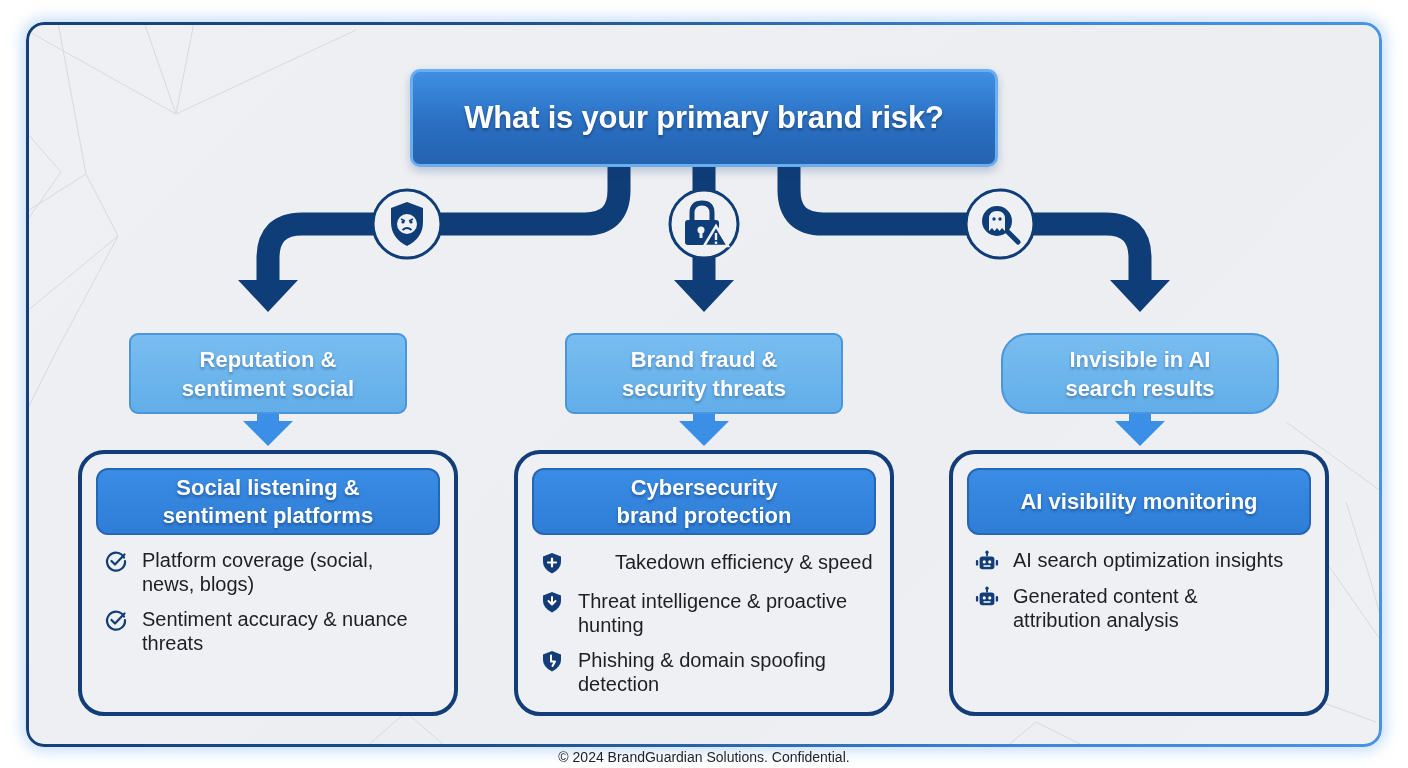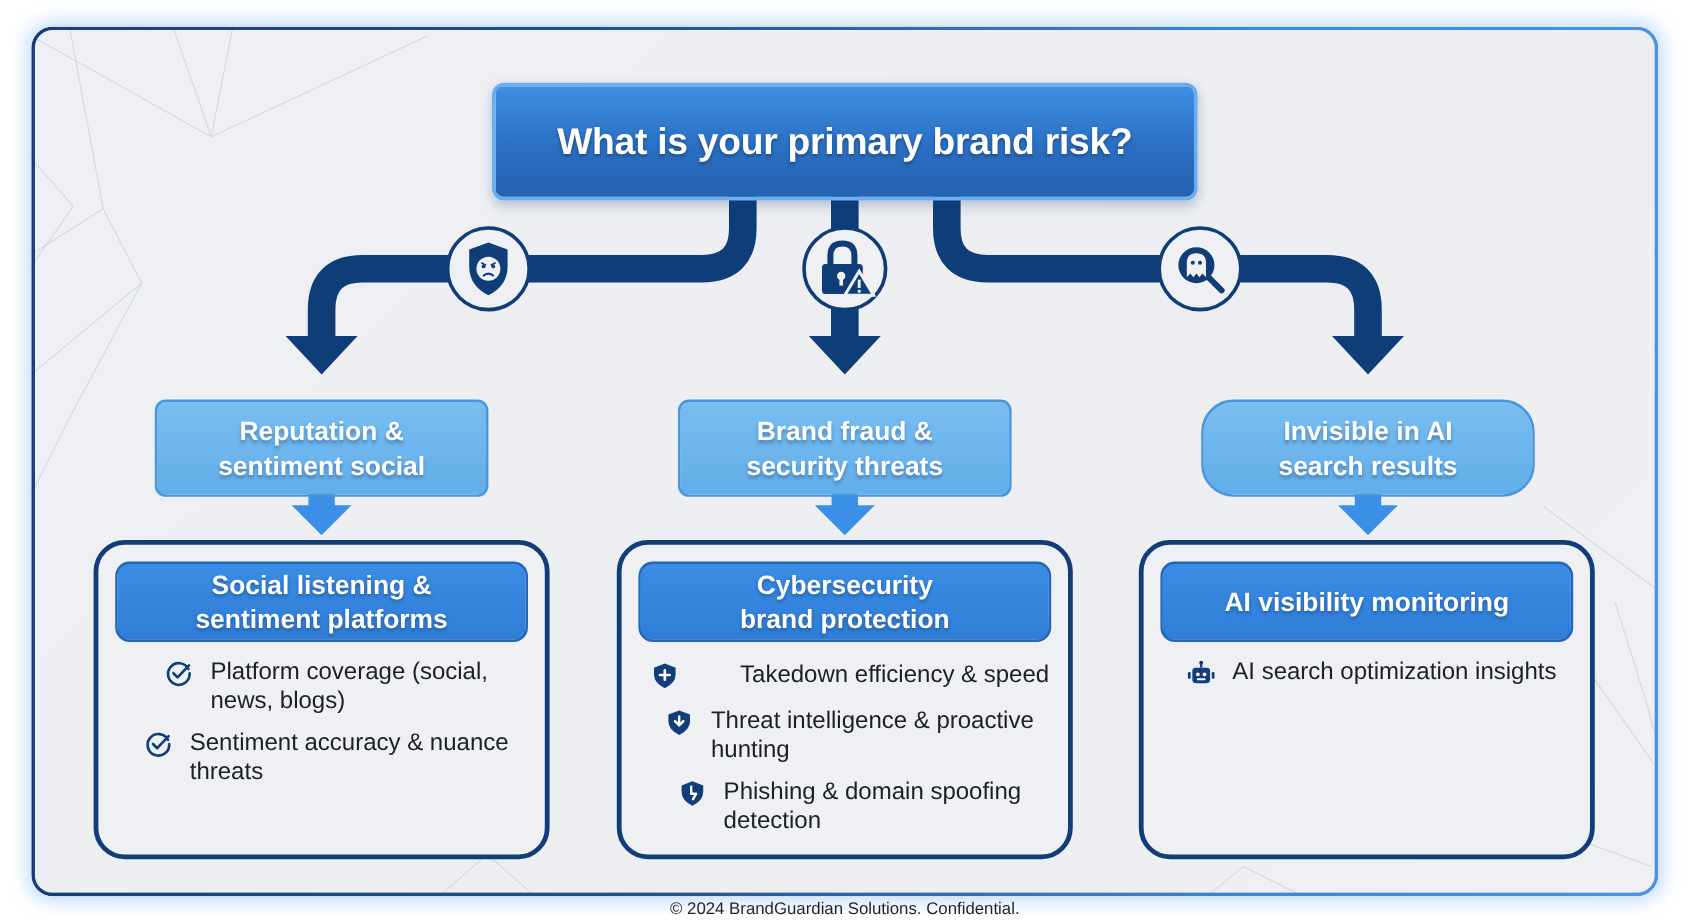--- a/index.html
+++ b/index.html
@@ -71,21 +71,21 @@
     background: linear-gradient(180deg, #3a8ce4 0%, #2f7dd6 100%);
     border: 2px solid #2466b8;
     display: flex; align-items: center; justify-content: center; text-align: center;
   }
   .sol-head span {
     color: #ffffff; font-weight: 700; font-size: 22px; line-height: 28px;
     text-shadow: 0 2px 3px rgba(10,40,90,0.45);
   }
 
   .features { position: absolute; left: 22px; right: 14px; top: 94px; list-style: none; }
-  .feature { display: flex; align-items: flex-start; margin-bottom: 11px; justify-content: center; }
+  .feature { display: flex; align-items: flex-start; margin-bottom: 11px; }
   .feature .ic { width: 24px; height: 24px; flex: 0 0 24px; margin-right: 14px; margin-top: 1px; }
   .feature .txt { color: #1c1f24; font-size: 20px; line-height: 24px; }
 
   .footer {
     position: absolute; left: 0; width: 1408px; top: 749px; text-align: center;
     font-size: 14px; color: #1e2227;
   }
 </style>
 </head>
 <body>
@@ -243,16 +243,29 @@
           <rect x="12" y="3" width="2" height="4" fill="#123d78"></rect>
           <rect x="5" y="7" width="16" height="14" rx="3" fill="#123d78"></rect>
           <rect x="1" y="11" width="2.5" height="6" rx="1" fill="#123d78"></rect>
           <rect x="22.5" y="11" width="2.5" height="6" rx="1" fill="#123d78"></rect>
           <circle cx="10" cy="13" r="1.7" fill="#fff"></circle>
           <circle cx="16" cy="13" r="1.7" fill="#fff"></circle>
           <rect x="9" y="16.5" width="8" height="1.8" rx="0.9" fill="#fff"></rect>
         </svg>
       <div class="txt"><span>AI search optimization insights</span></div>
     </li>
+    <li class="feature">
+      <svg class="ic" viewBox="0 0 26 24">
+          <circle cx="13" cy="2.5" r="1.8" fill="#123d78"></circle>
+          <rect x="12" y="3" width="2" height="4" fill="#123d78"></rect>
+          <rect x="5" y="7" width="16" height="14" rx="3" fill="#123d78"></rect>
+          <rect x="1" y="11" width="2.5" height="6" rx="1" fill="#123d78"></rect>
+          <rect x="22.5" y="11" width="2.5" height="6" rx="1" fill="#123d78"></rect>
+          <circle cx="10" cy="13" r="1.7" fill="#fff"></circle>
+          <circle cx="16" cy="13" r="1.7" fill="#fff"></circle>
+          <rect x="9" y="16.5" width="8" height="1.8" rx="0.9" fill="#fff"></rect>
+        </svg>
+      <div class="txt"><span>Generated content &amp;</span><br><span>attribution analysis</span></div>
+    </li>
   </ul>
 </div>
 
 <div class="footer">© 2024 BrandGuardian Solutions. Confidential.</div>
 
 </body></html>

